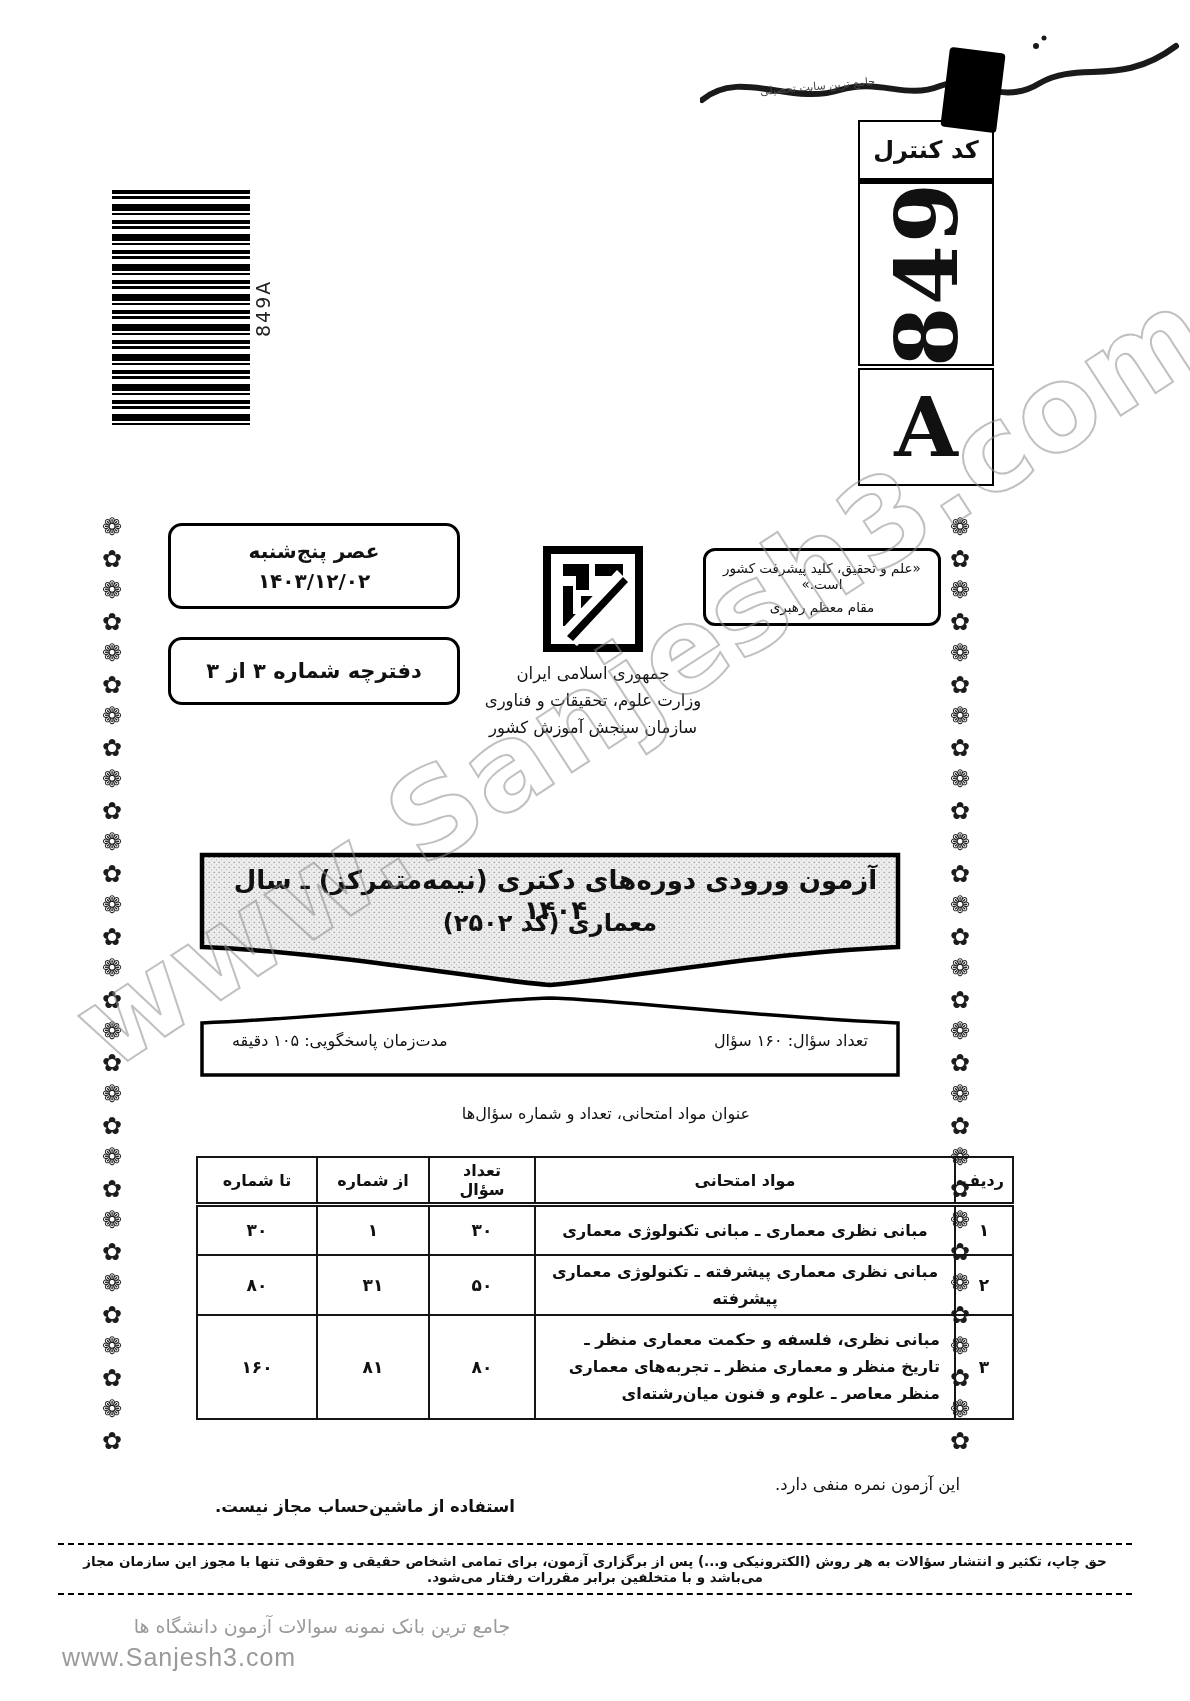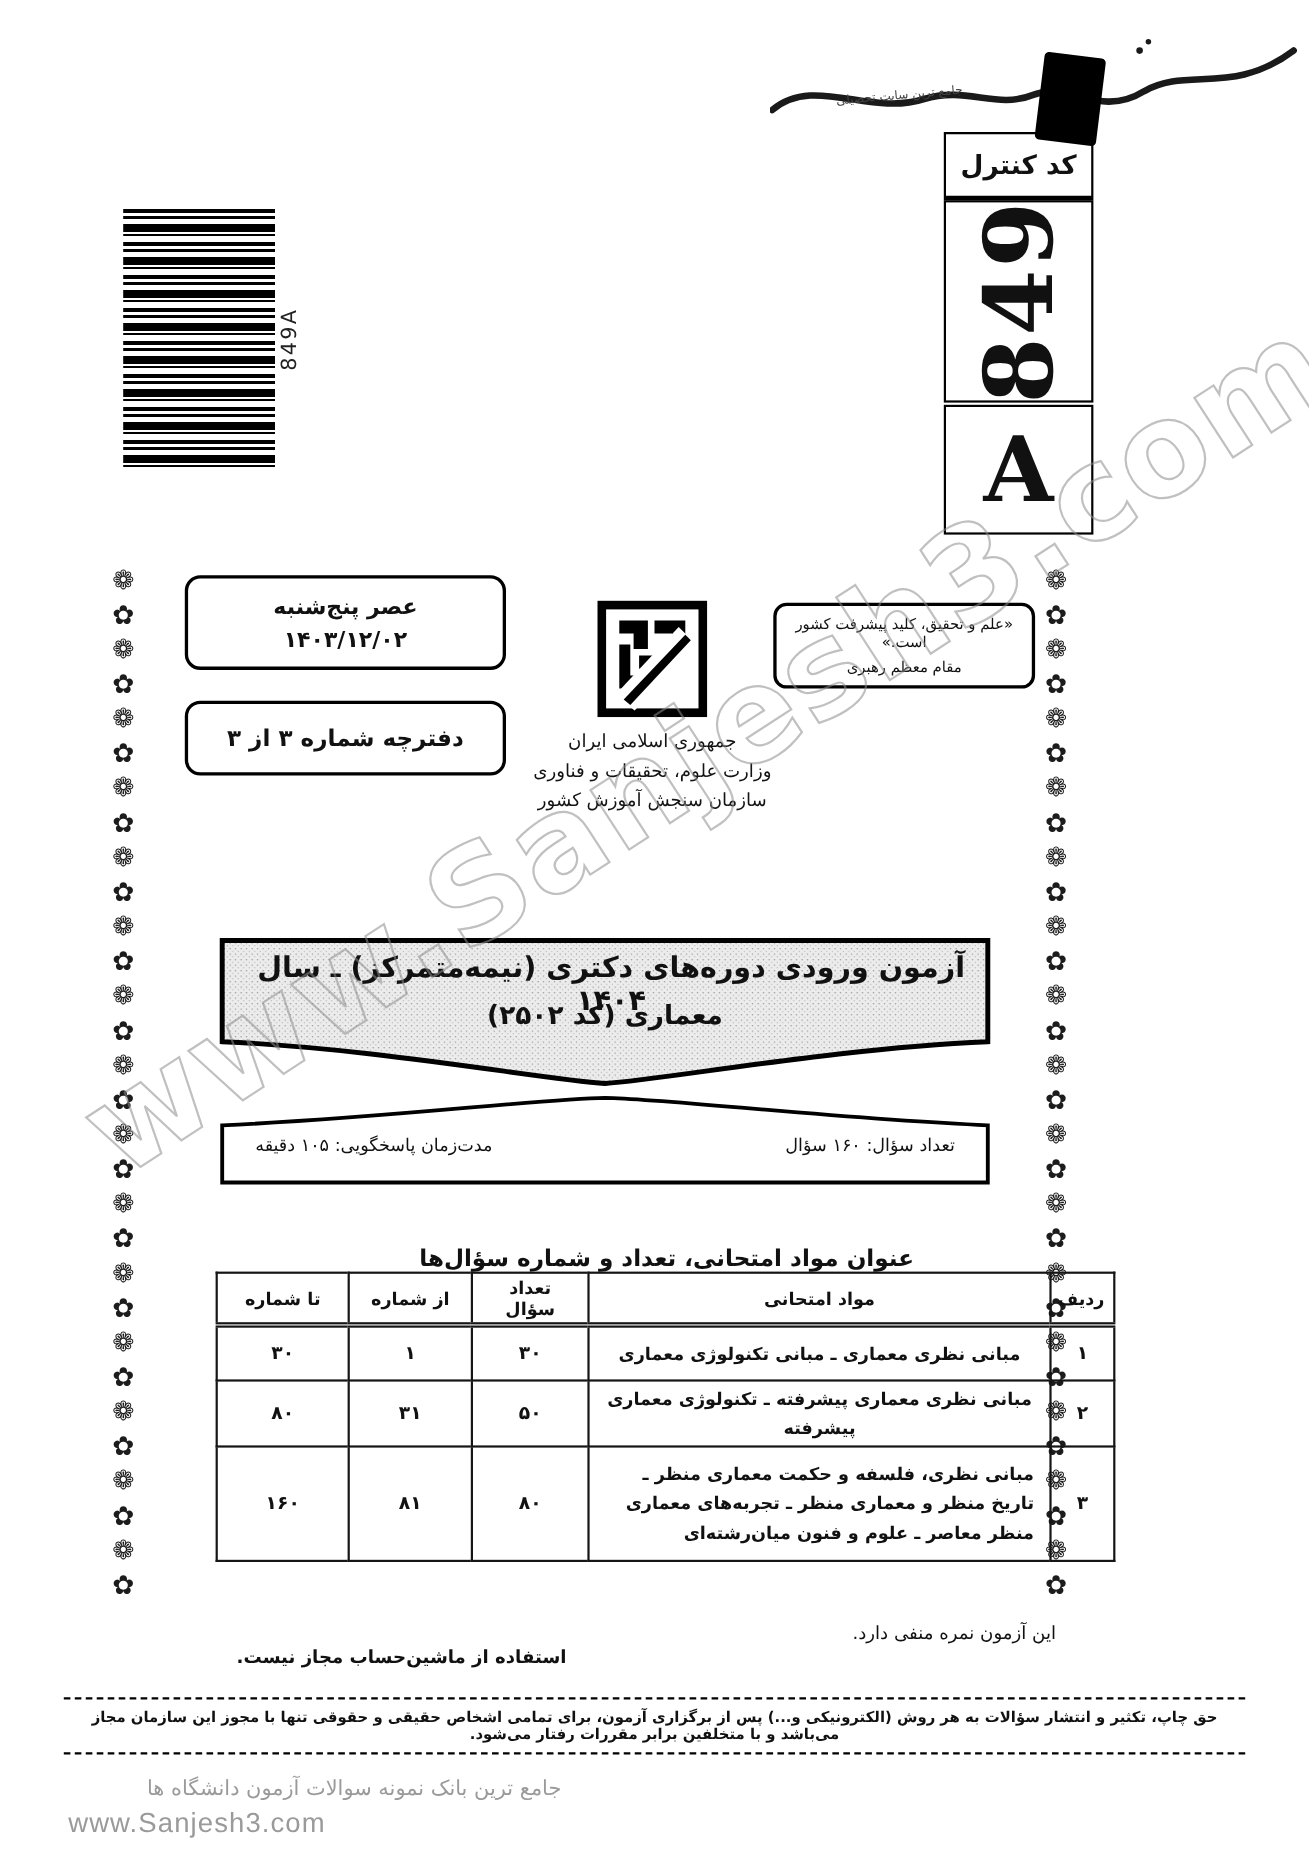--- a/index.html
+++ b/index.html
@@ -47,21 +47,21 @@
   .banner-l1{position:absolute;left:11px;right:0;top:14px;text-align:center;font-weight:bold;font-size:26px;}
   .banner-l2{position:absolute;left:0;right:0;top:58px;text-align:center;font-weight:bold;font-size:24px;}
 
   
   .infobar{left:198px;top:993px;width:704px;height:86px;}
   .infobar svg{position:absolute;left:0;top:0;}
   .info-right{position:absolute;right:34px;top:38px;font-size:16px;font-weight:500;}
   .info-left{position:absolute;left:34px;top:38px;font-size:16px;font-weight:500;}
 
   
-  .table-title{left:198px;top:1104px;width:816px;text-align:center;font-weight:bold;font-size:21px;margin-top:28px;}
+  .table-title{left:198px;top:1104px;width:816px;text-align:center;font-weight:normal;font-size:16px;}
   .exam-table-wrap{left:196px;top:1156px;width:816px;}
   table.exam{border-collapse:collapse;width:816px;table-layout:fixed;direction:rtl;}
   table.exam th,table.exam td{border:2px solid #151515;padding:2px 8px;}
   table.exam thead th{font-size:16px;font-weight:bold;height:40px;border-bottom:5px double #151515;}
   td.c-num{text-align:center;font-weight:bold;font-size:17px;margin-top:16px;}
   td.c-sub{text-align:center;font-weight:bold;font-size:16px;line-height:27px;}
   tr.r1{height:50px;} tr.r2{height:56px;} tr.r3{height:104px;}
   tr.r3 td.c-sub{text-align:right;padding-right:14px;}
 
   

